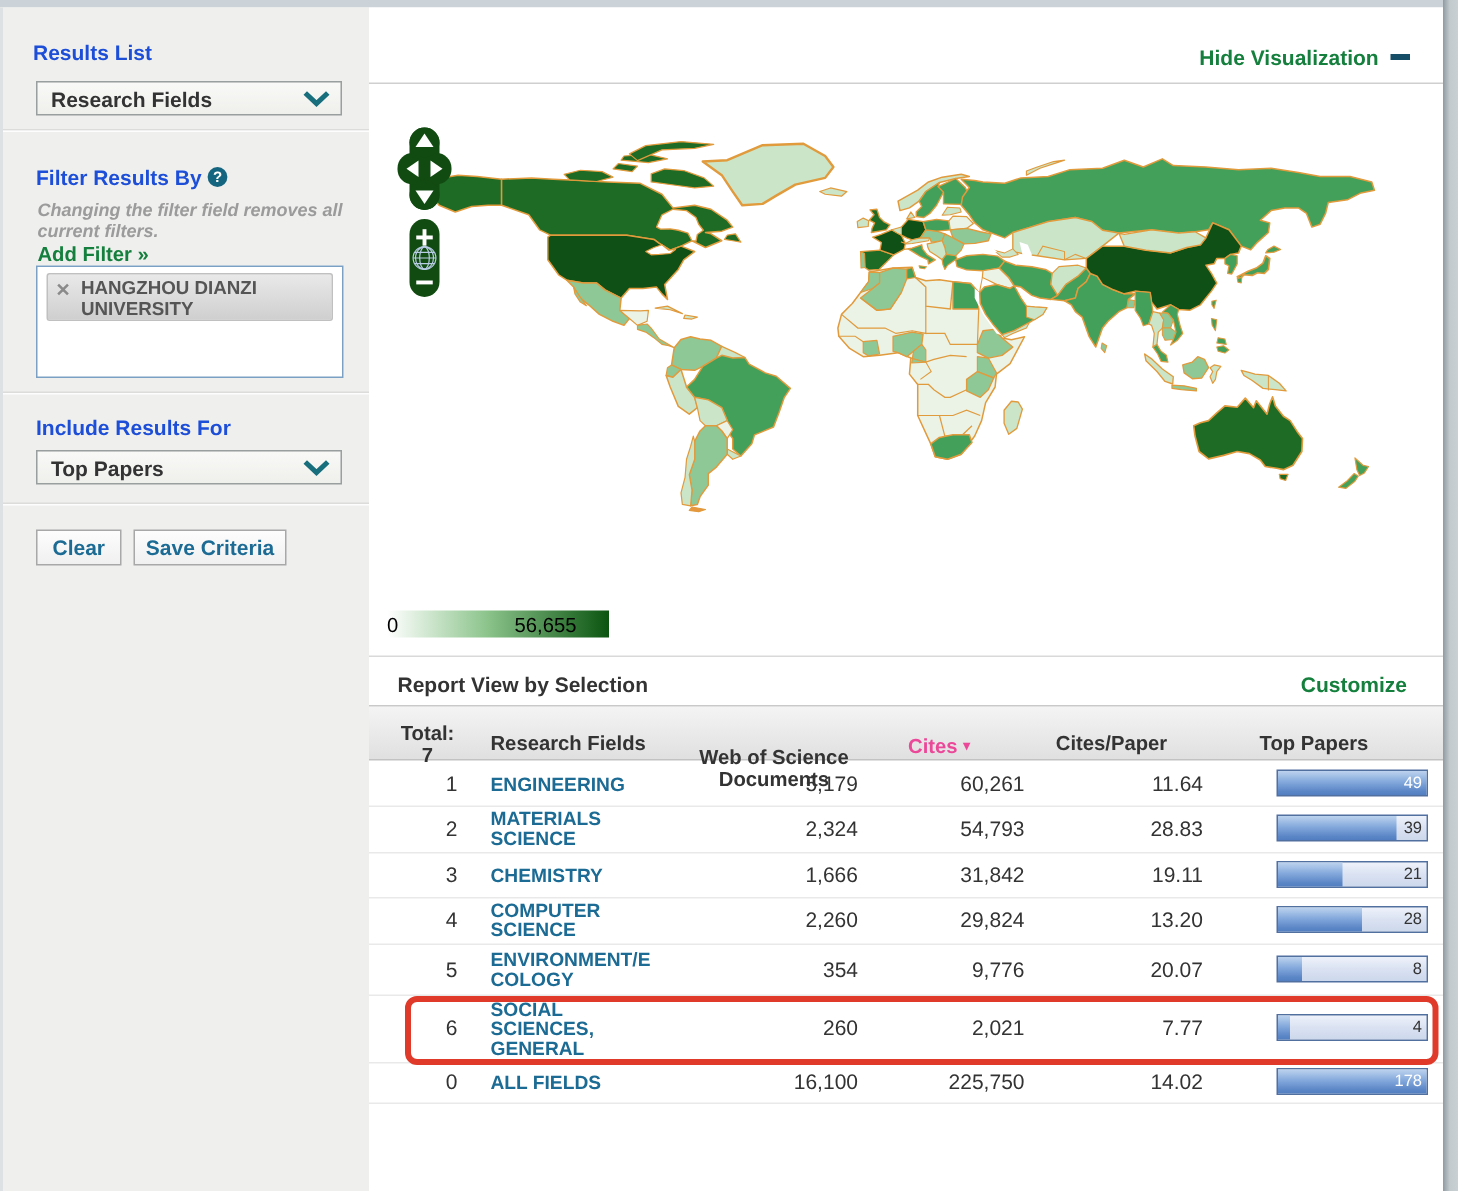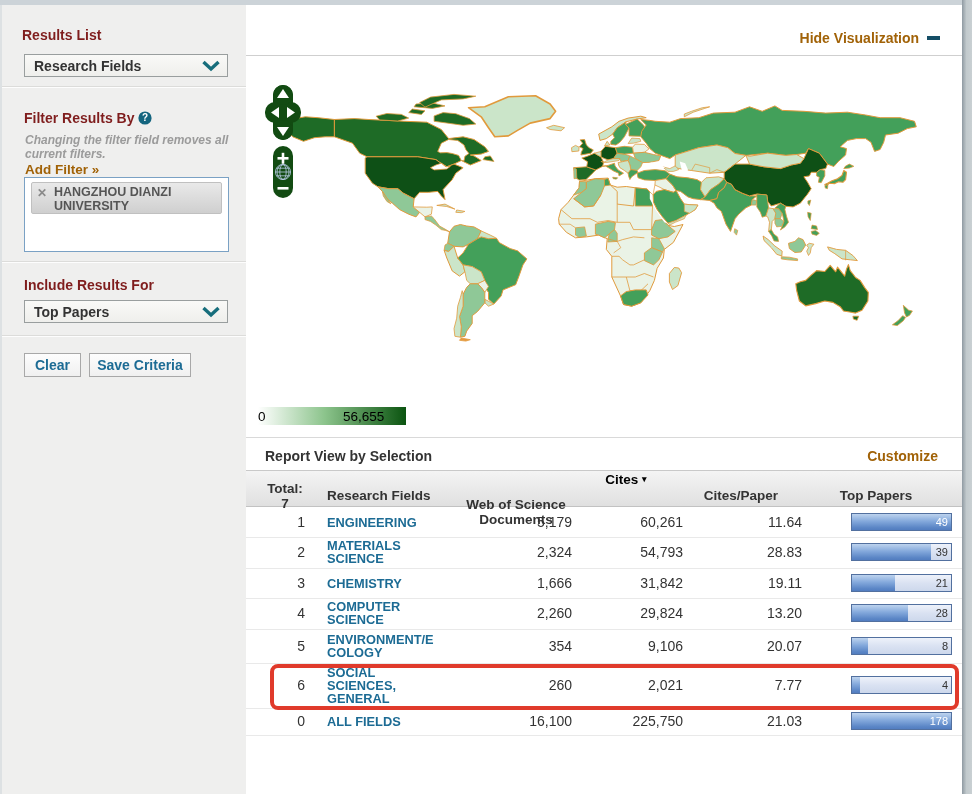--- a/index.html
+++ b/index.html
@@ -1,21 +1,21 @@
 <!DOCTYPE html>
 <html><head><meta charset="utf-8"><style>
 *{margin:0;padding:0;box-sizing:border-box}
 body{width:972px;height:794px;position:relative;font-family:"Liberation Sans",sans-serif;background:#fff;overflow:hidden}
 .topstrip{position:absolute;left:0;top:0;width:972px;height:5px;background:#ccd3d8}
 .sidebar{position:absolute;left:0;top:5px;width:246px;height:789px;background:#efefee;border-left:2px solid #dde1e3}
 .scroll{position:absolute;right:0;top:0;width:10px;height:794px;background:linear-gradient(90deg,#8f9aa2,#c2cacd 45%,#c9d0d3)}
 .main{position:absolute;left:246px;top:5px;width:716px;height:789px;background:#fff}
-.teal{color:#a16207}
-
-.sb-h{position:absolute;font-size:14px;font-weight:bold;color:#7f1d1d}
+.teal{color:#15803d}
+
+.sb-h{position:absolute;font-size:14px;font-weight:bold;color:#1d4ed8}
 .sel{position:absolute;left:22px;width:204px;height:23px;background:linear-gradient(#f9f9f7,#efefec);border:1px solid #999e9e;display:flex;align-items:center;padding-left:9px;font-size:14px;font-weight:bold;color:#333}
 .sel svg{position:absolute;right:5px;top:5px}
 .divider{position:absolute;left:0;width:246px;border-top:1px solid #dcdcda;border-bottom:1px solid #fdfdfd}
 .btn{position:absolute;height:24px;background:linear-gradient(#fdfdfd,#f0f0f0);border:1px solid #a8a8a8;color:#1c6b94;font-weight:bold;font-size:14px;display:flex;align-items:center;justify-content:center}
 
 .mv-h{position:absolute;left:19px;top:25px;font-size:14px;font-weight:bold;color:#333}
 .hdr-line{position:absolute;left:0;top:50px;width:716px;border-top:1px solid #cfcfcf}
 
 .num{position:absolute;font-size:14px;color:#333;text-align:right}
 .fld{position:absolute;font-size:12.8px;font-weight:bold;color:#1c6b94;line-height:13px}
@@ -217,21 +217,21 @@
   <div style="position:absolute;left:11.5px;top:401.5px;width:148.5px;height:18.5px;background:linear-gradient(90deg,#ffffff,#8cc48c 45%,#0b5410)"></div>
   <div style="position:absolute;left:12px;top:404px;font-size:13.5px;color:#000">0</div>
   <div style="position:absolute;left:97px;top:404px;font-size:13.5px;color:#000">56,655</div>
   <div style="position:absolute;left:0;top:432px;width:716px;border-top:1px solid #d9d9d9"></div>
   <div style="position:absolute;left:19px;top:443px;font-size:14px;font-weight:bold;color:#333">Report View by Selection</div>
   <div style="position:absolute;right:24px;top:443px;font-size:14px;font-weight:bold" class="teal">Customize</div>
   <div style="position:absolute;left:0;top:465px;width:716px;height:37px;background:linear-gradient(#f4f4f4,#e0e0e0);border-top:1px solid #c9c9c9;border-bottom:1px solid #c2c2c2"></div>
   <div class="th" style="left:14px;top:476px;width:50px">Total:<br>7</div>
 <div class="th" style="left:81px;top:483px;width:150px;text-align:left">Research Fields</div>
 <div class="th" style="left:200px;top:492px;width:140px">Web of Science<br>Documents</div>
-<div class="th" style="left:330px;top:467px;width:100px;color:#000000">Cites <span style="font-size:9px;vertical-align:2px">▾</span></div>
+<div class="th" style="left:330px;top:485px;width:100px;color:#ec4899">Cites <span style="font-size:9px;vertical-align:2px">▾</span></div>
 <div class="th" style="left:425px;top:483px;width:140px">Cites/Paper</div>
 <div class="th" style="left:560px;top:483px;width:140px">Top Papers</div>
 <div class="rowline" style="top:532px"></div>
 <div class="num" style="left:14px;top:509px;width:45px">1</div>
 <div class="fld" style="left:81px;top:511px">ENGINEERING</div>
 <div class="num" style="left:230px;top:509px;width:96px">5,179</div>
 <div class="num" style="left:340px;top:509px;width:97px">60,261</div>
 <div class="num" style="left:460px;top:509px;width:96px">11.64</div>
 <div class="bar" style="top:508px">
       <div class="fill" style="width:99px"></div>
@@ -264,40 +264,40 @@
 <div class="num" style="left:340px;top:600px;width:97px">29,824</div>
 <div class="num" style="left:460px;top:600px;width:96px">13.20</div>
 <div class="bar" style="top:599px">
       <div class="fill" style="width:56px"></div>
       <div class="bval ">28</div>
     </div>
 <div class="rowline" style="top:658px"></div>
 <div class="num" style="left:14px;top:633px;width:45px">5</div>
 <div class="fld" style="left:81px;top:628px">ENVIRONMENT/E<br>COLOGY</div>
 <div class="num" style="left:230px;top:633px;width:96px">354</div>
-<div class="num" style="left:340px;top:633px;width:97px">9,106</div>
+<div class="num" style="left:340px;top:633px;width:97px">9,776</div>
 <div class="num" style="left:460px;top:633px;width:96px">20.07</div>
 <div class="bar" style="top:632px">
       <div class="fill" style="width:16px"></div>
       <div class="bval ">8</div>
     </div>
 <div class="rowline" style="top:703px"></div>
 <div class="num" style="left:14px;top:672px;width:45px">6</div>
 <div class="fld" style="left:81px;top:661px">SOCIAL<br>SCIENCES,<br>GENERAL</div>
 <div class="num" style="left:230px;top:672px;width:96px">260</div>
 <div class="num" style="left:340px;top:672px;width:97px">2,021</div>
 <div class="num" style="left:460px;top:672px;width:96px">7.77</div>
 <div class="bar" style="top:671px">
       <div class="fill" style="width:8px"></div>
       <div class="bval ">4</div>
     </div>
 <div class="rowline" style="top:730px"></div>
 <div class="num" style="left:14px;top:708px;width:45px">0</div>
 <div class="fld" style="left:81px;top:710px">ALL FIELDS</div>
 <div class="num" style="left:230px;top:708px;width:96px">16,100</div>
 <div class="num" style="left:340px;top:708px;width:97px">225,750</div>
-<div class="num" style="left:460px;top:708px;width:96px">21.03</div>
+<div class="num" style="left:460px;top:708px;width:96px">14.02</div>
 <div class="bar" style="top:707px">
       <div class="fill" style="width:99px"></div>
       <div class="bval w">178</div>
     </div>
   <div style="position:absolute;left:24px;top:659px;width:689px;height:46px;border:4px solid #e03a2b;border-radius:8px"></div>
 </div>
 <div class="scroll"></div>
 </body></html>

